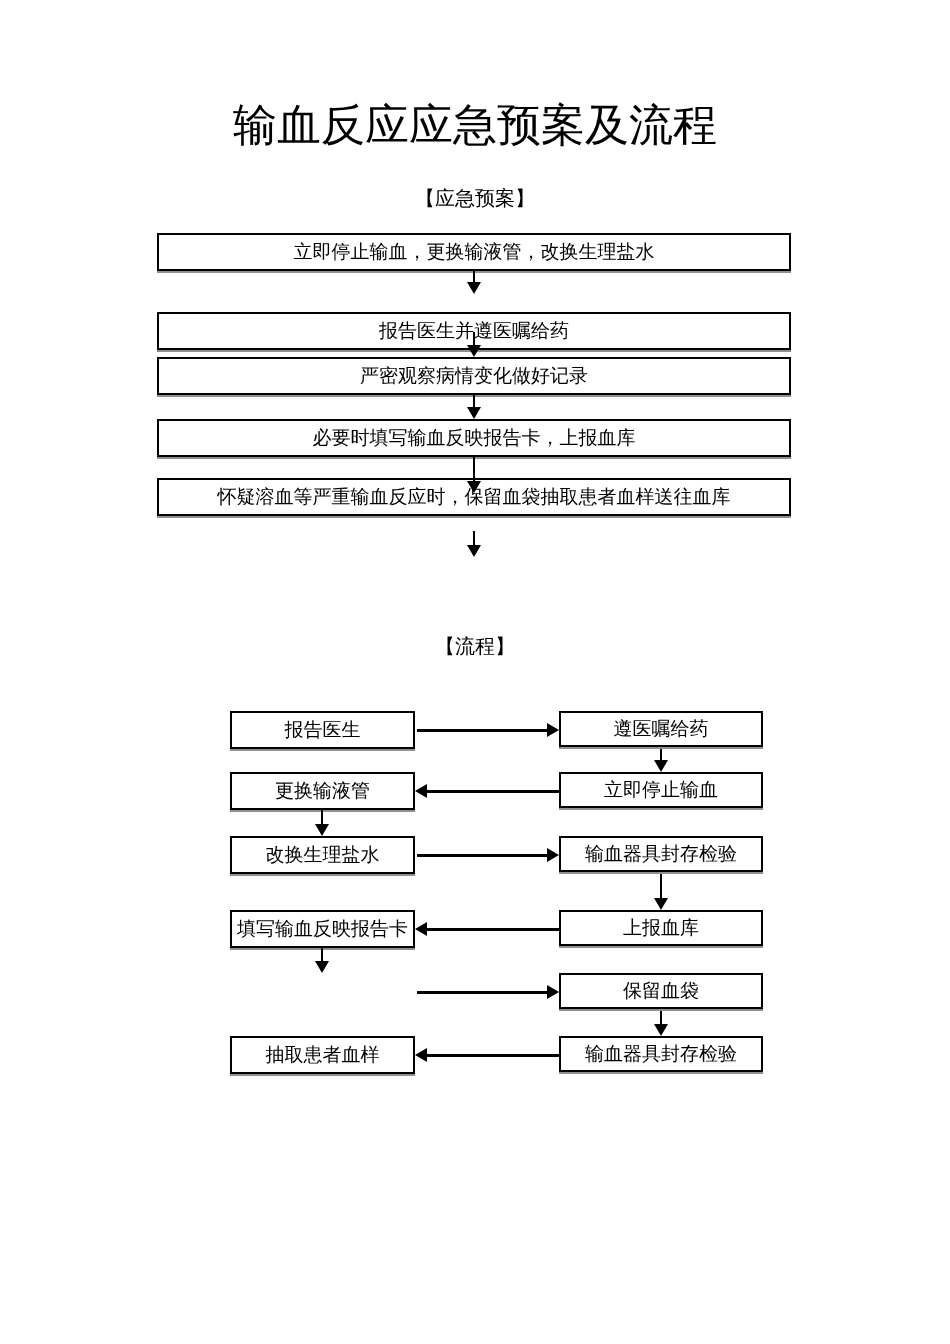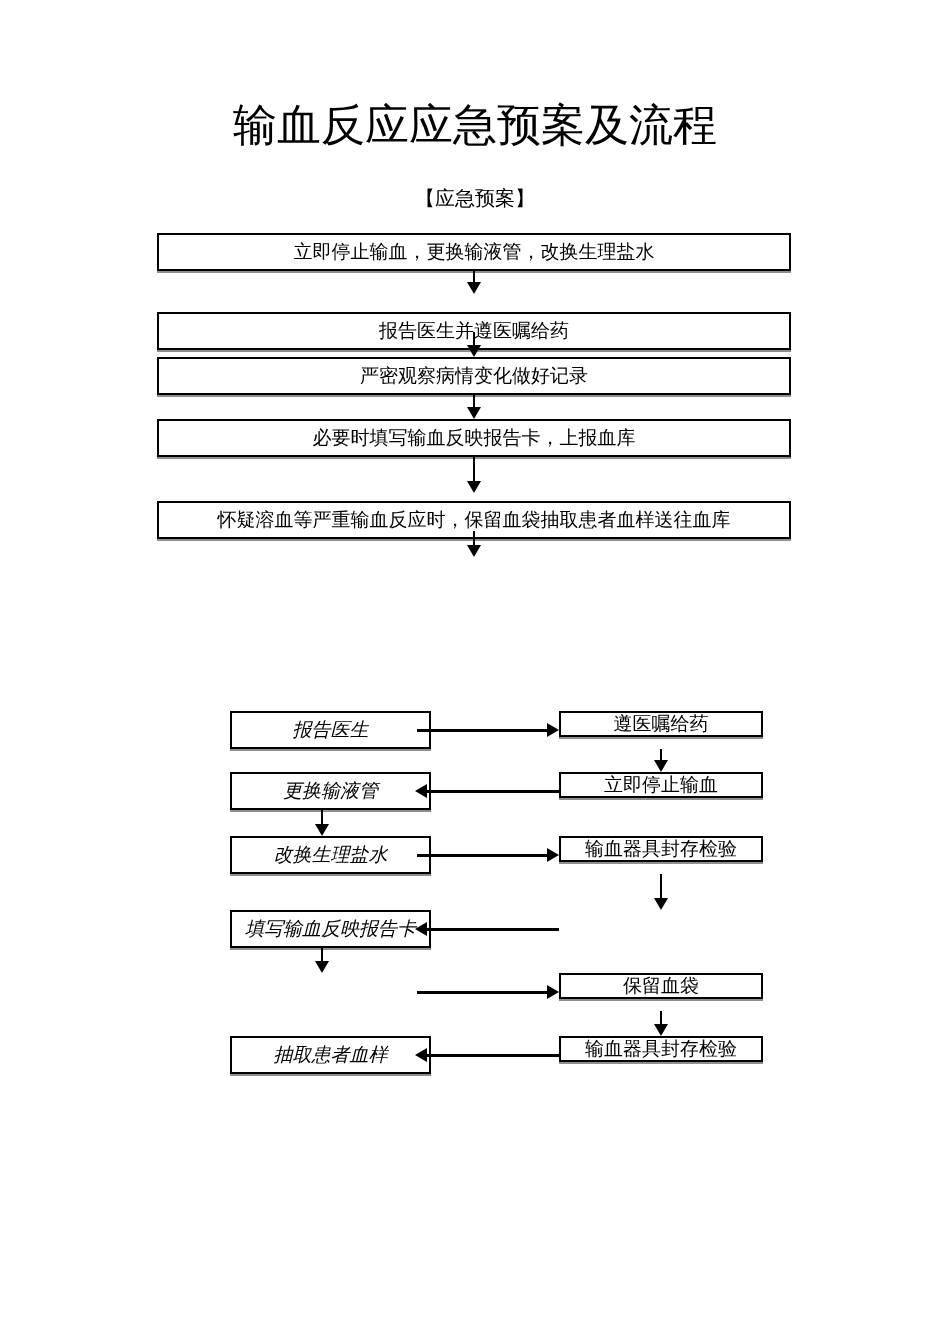--- a/index.html
+++ b/index.html
@@ -28,22 +28,22 @@
     position:absolute;
     border:2px solid #000000;
     background:#ffffff;
     box-shadow:0 2px 0 #8f8f8f;
     display:flex; align-items:center; justify-content:center;
     font-size:19px;
     text-align:center;
     box-sizing:border-box;
   }
   .pbox { left:157px; width:634px; height:38px; }
-  .lbox { left:230px; width:201px; height:38px;font-style:italic; }
-  .rbox { left:559px; width:204px; height:26px; }
+  .lbox { left:230px; width:185px; height:38px; }
+  .rbox { left:559px; width:204px; height:36px; }
   .vstem { position:absolute; width:2px; background:#000000; }
   .hstem { position:absolute; height:3px; background:#000000; }
   .head-down {
     position:absolute; width:0; height:0;
     border-left:7px solid transparent;
     border-right:7px solid transparent;
     border-top:12px solid #000000;
   }
   .head-right {
     position:absolute; width:0; height:0;
@@ -64,21 +64,21 @@
 <div class="page">
 
   <h1 class="doc-title">输血反应应急预案及流程</h1>
 
   <div class="sec-header" style="top:185px">【应急预案】</div>
 
   <div class="fbox pbox" style="top:233px">立即停止输血，更换输液管，改换生理盐水</div>
   <div class="fbox pbox" style="top:312px">报告医生并遵医嘱给药</div>
   <div class="fbox pbox" style="top:419px">必要时填写输血反映报告卡，上报血库</div>
   <div class="fbox pbox" style="top:357px">严密观察病情变化做好记录</div>
-  <div class="fbox pbox" style="top:501px">怀疑溶血等严重输血反应时，保留血袋抽取患者血样送往血库</div>
+  <div class="fbox pbox" style="top:478px">怀疑溶血等严重输血反应时，保留血袋抽取患者血样送往血库</div>
 
   <div>
     <div class="vstem" style="left:473px; top:271px; height:13px;"></div>
     <div class="head-down" style="left:467px; top:282px;"></div>
   </div>
   <div>
     <div class="vstem" style="left:473px; top:332px; height:15px;"></div>
     <div class="head-down" style="left:467px; top:345px;"></div>
   </div>
   <div>
@@ -87,31 +87,33 @@
   </div>
   <div>
     <div class="vstem" style="left:473px; top:457px; height:26px;"></div>
     <div class="head-down" style="left:467px; top:481px;"></div>
   </div>
   <div>
     <div class="vstem" style="left:473px; top:531px; height:16px;"></div>
     <div class="head-down" style="left:467px; top:545px;"></div>
   </div>
 
+  <div class="sec-header" style="top:633px">【流程】</div>
 
   <div class="fbox lbox" style="top:711px">报告医生</div>
   <div class="fbox rbox" style="top:711px">遵医嘱给药</div>
 
   <div class="fbox lbox" style="top:772px">更换输液管</div>
   <div class="fbox rbox" style="top:772px">立即停止输血</div>
 
   <div class="fbox lbox" style="top:836px">改换生理盐水</div>
   <div class="fbox rbox" style="top:836px">输血器具封存检验</div>
 
   <div class="fbox lbox" style="top:910px">填写输血反映报告卡</div>
+  <div class="fbox rbox" style="top:910px">上报血库</div>
 
   <div class="fbox rbox" style="top:973px">保留血袋</div>
 
   <div class="fbox lbox" style="top:1036px">抽取患者血样</div>
   <div class="fbox rbox" style="top:1036px">输血器具封存检验</div>
 
   <div>
     <div class="hstem" style="left:417px; top:729px; width:131px;"></div>
     <div class="head-right" style="left:547px; top:723px;"></div>
   </div>

